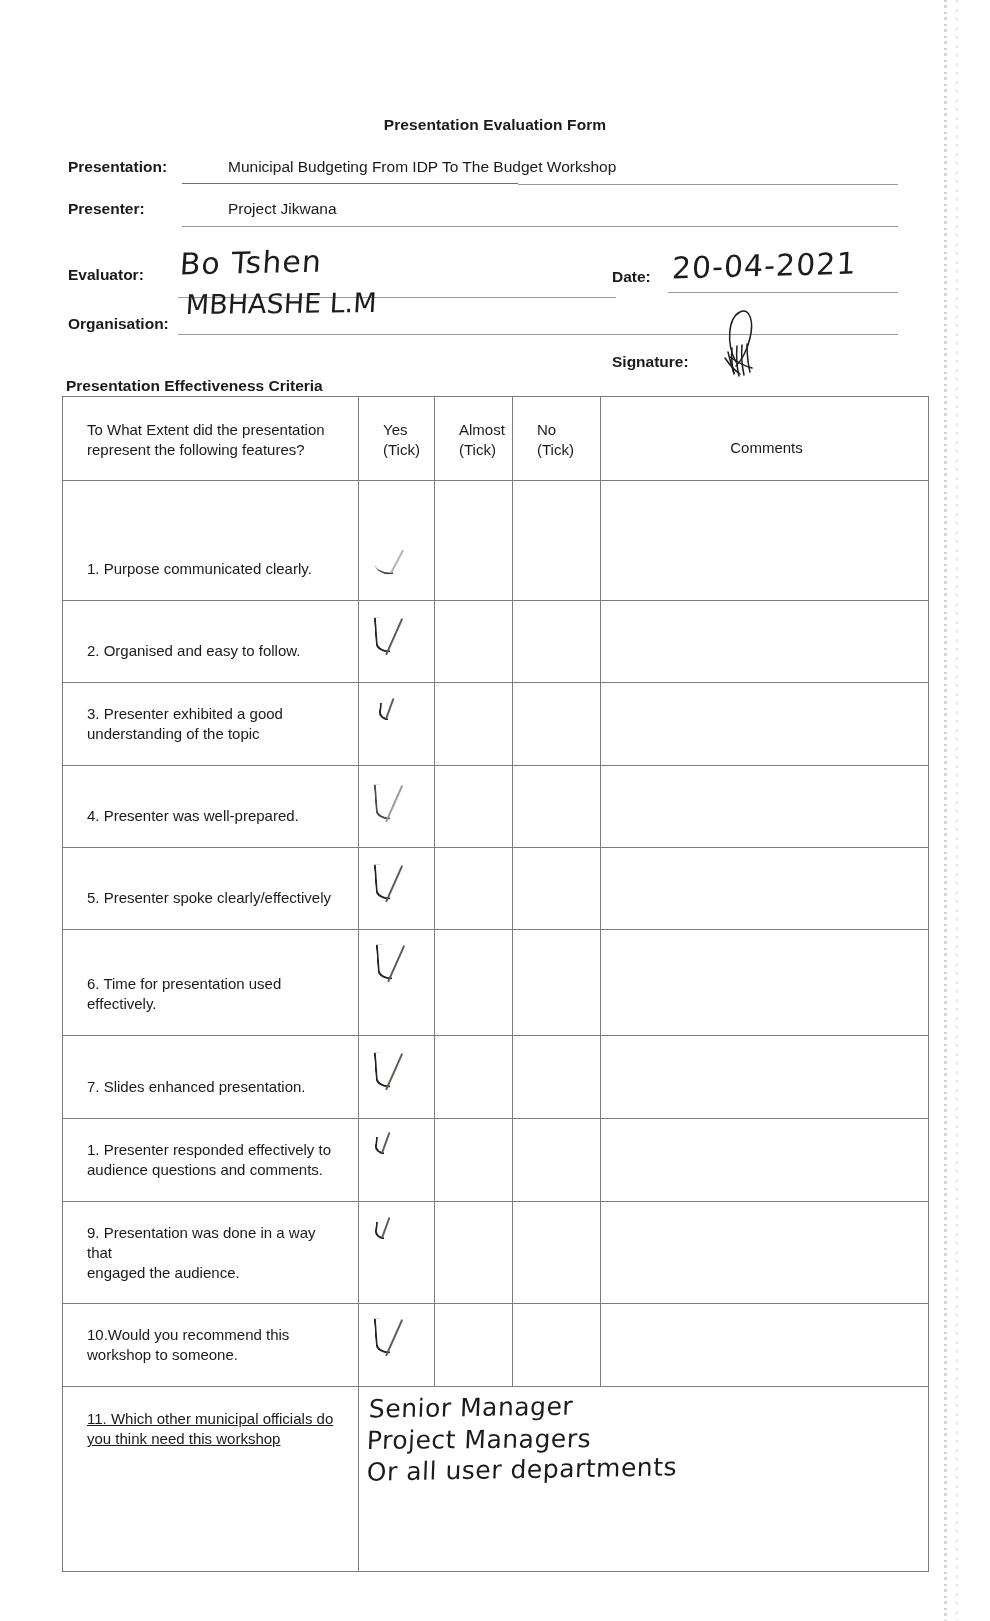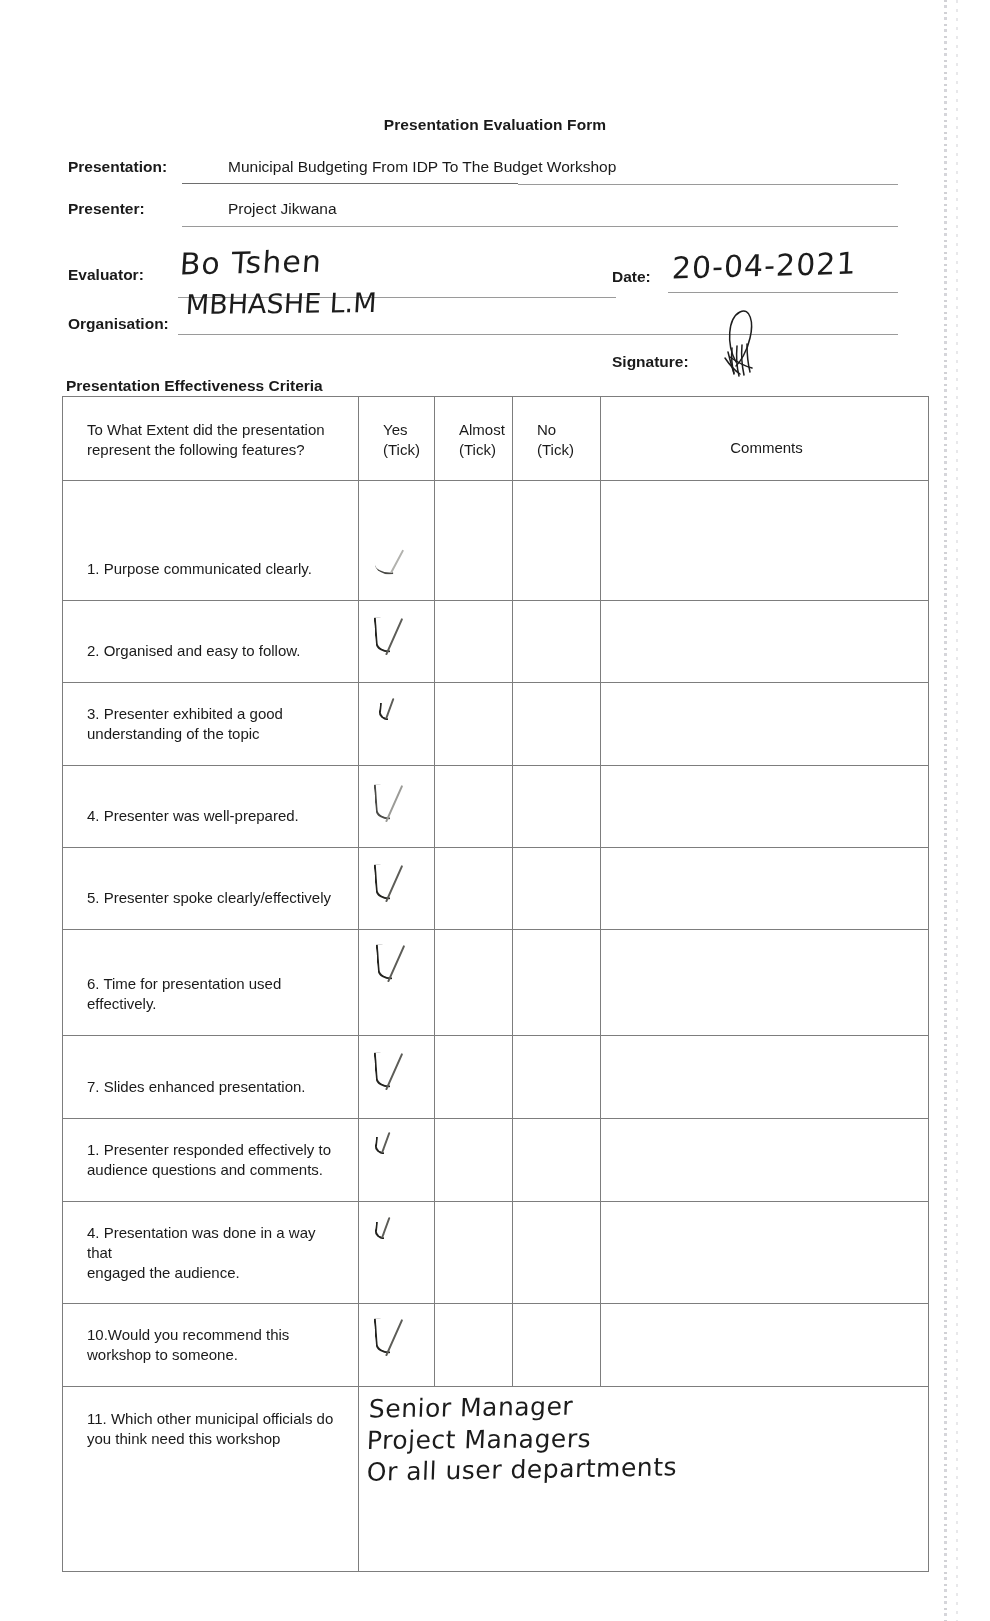--- a/index.html
+++ b/index.html
@@ -400,21 +400,21 @@
           <div class="check c3" style="left:14px; top:12px;"></div>
         </td>
         <td class="tickbox"></td>
         <td class="tickbox"></td>
         <td></td>
       </tr>
 
       <tr style="height:83px;">
         <td class="crit-cell mid">
           <div class="cell-pad">
-            <div>4. Presentation was done in a way that</div>
+            <div>9. Presentation was done in a way that</div>
             <div>engaged the audience.</div>
           </div>
         </td>
         <td class="tickbox">
           <div class="check c3" style="left:14px; top:14px;"></div>
         </td>
         <td class="tickbox"></td>
         <td class="tickbox"></td>
         <td></td>
       </tr>
@@ -428,21 +428,21 @@
         </td>
         <td class="tickbox">
           <div class="check" style="left:14px; top:14px;"></div>
         </td>
         <td class="tickbox"></td>
         <td class="tickbox"></td>
         <td></td>
       </tr>
 
       <tr style="height:185px;">
-        <td class="crit-cell" style="vertical-align:top;">
+        <td class="crit-cell" style="vertical-align:top;text-decoration:underline;">
           <div class="cell-pad" style="padding-top:6px;">
             <div>11. Which other municipal officials do</div>
             <div>you think need this workshop</div>
           </div>
         </td>
         <td colspan="4" style="vertical-align:top; position:relative;">
           <div class="ans-hand" style="left:10px; top:4px; transform:skewX(-3deg) rotate(-0.8deg);">Senior Manager</div>
           <div class="ans-hand" style="left:8px; top:36px; transform:skewX(-3deg) rotate(-0.5deg);">Project Managers</div>
           <div class="ans-hand" style="left:8px; top:66px; transform:skewX(-3deg) rotate(-1deg);">Or all user departments</div>
         </td>

